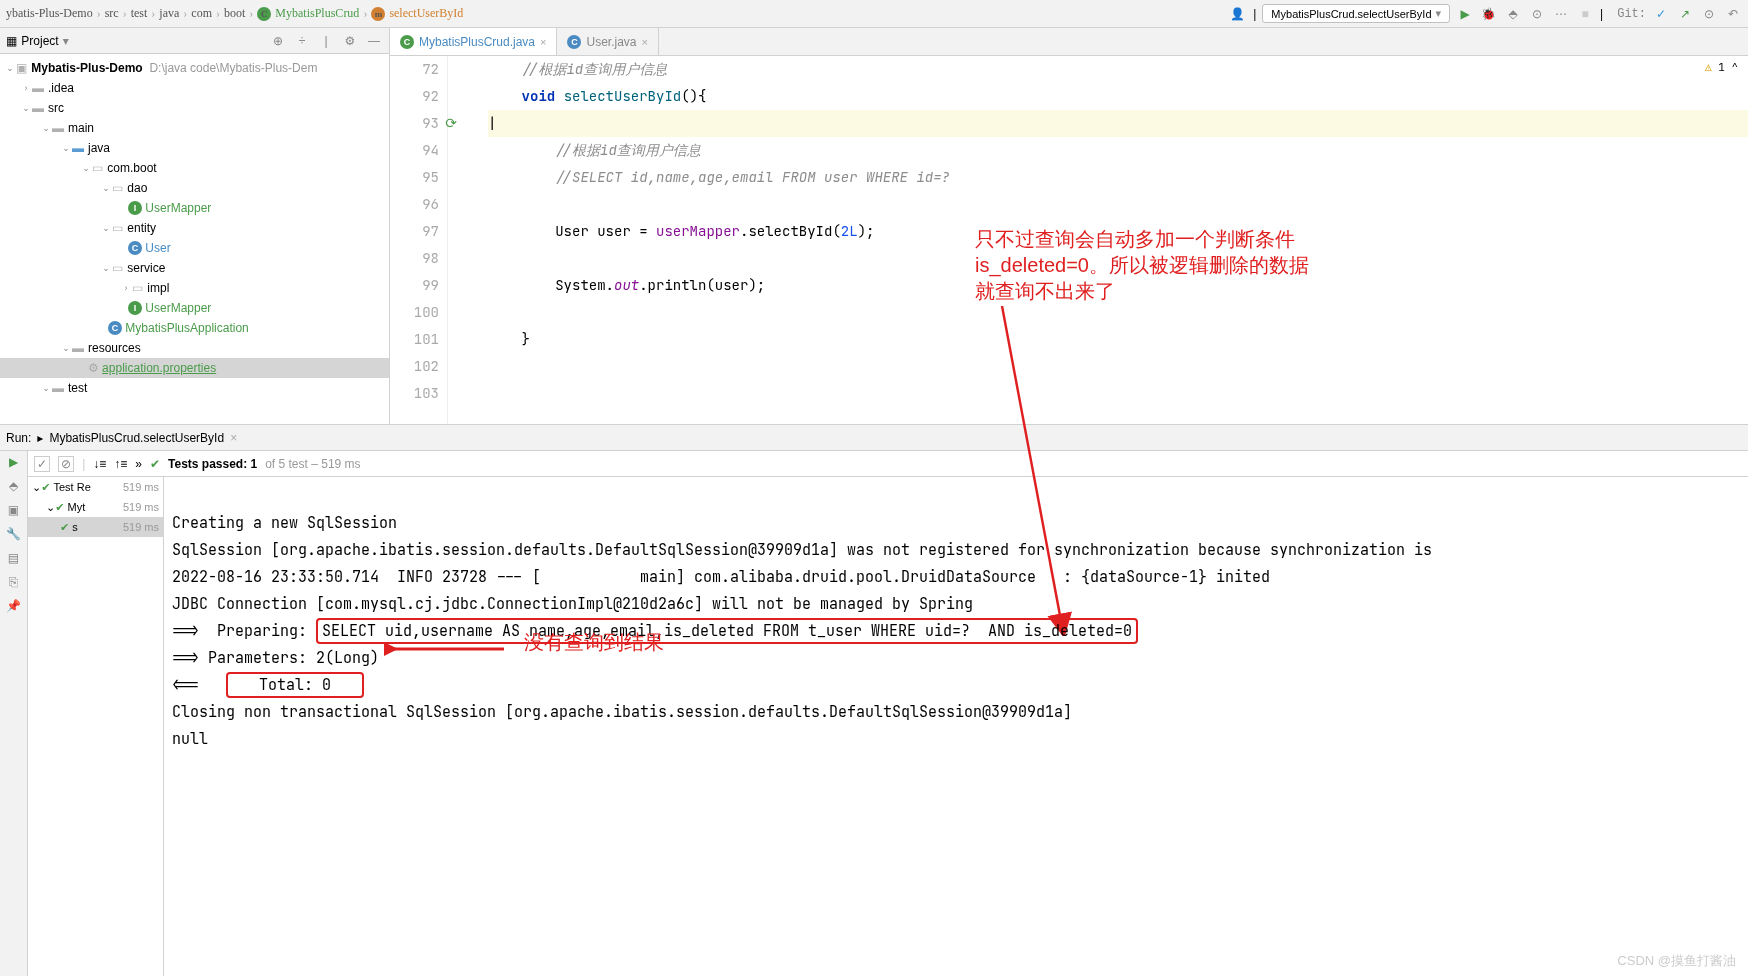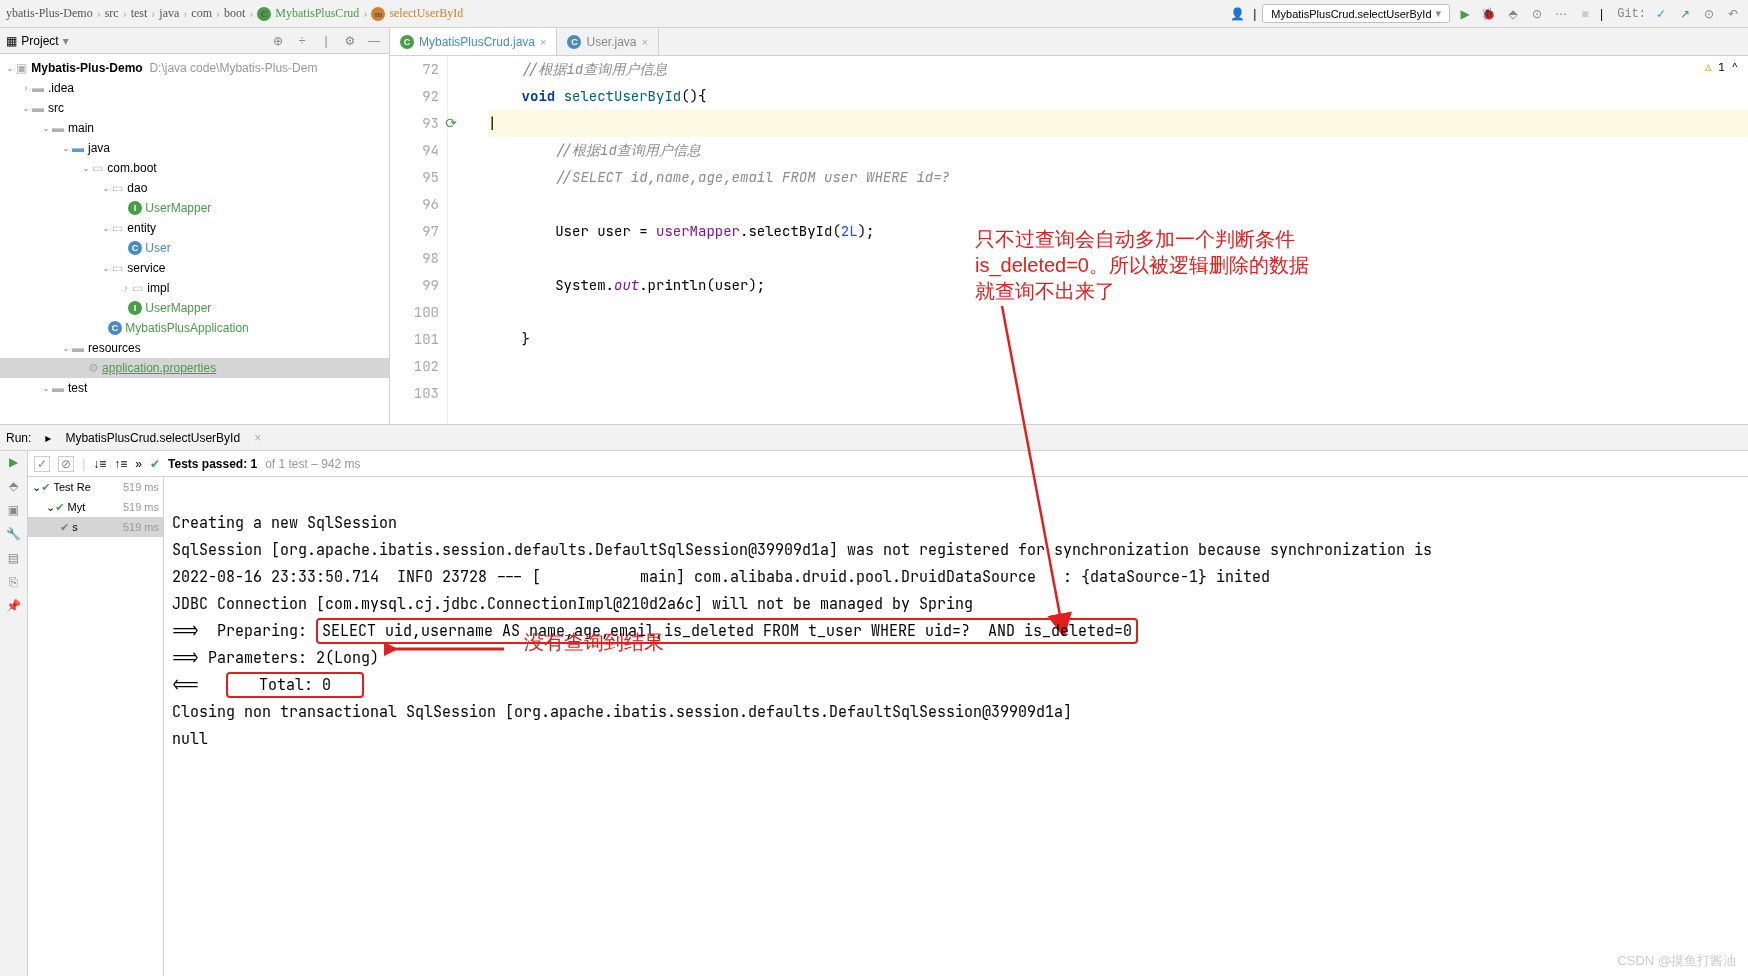--- a/index.html
+++ b/index.html
@@ -44,21 +44,21 @@
 .anno { color: #9e880d; }
 .comment { color: #8c8c8c; font-style: italic; }
 .method { color: #00627a; }
 .field { color: #871094; }
 .num { color: #1750eb; }
 .err-badge { position: absolute; top: 4px; right: 10px; font-size: 11px; }
 .warn { color: #d9a100; }
 .annotation-red { position: absolute; color: #e02020; font-size: 20px; font-family: "Microsoft YaHei", sans-serif; line-height: 26px; }
 .arrow-svg { position: absolute; pointer-events: none; }
 .run-panel { border-top: 1px solid #d1d1d1; display: flex; flex-direction: column; height: 552px; }
-.run-header { display: flex; align-items: center; height: 26px; background: #f2f2f2; border-bottom: 1px solid #d1d1d1; padding: 0 6px; gap: 14px; }
+.run-header { display: flex; align-items: center; height: 26px; background: #f2f2f2; border-bottom: 1px solid #d1d1d1; padding: 0 6px; gap: 6px; }
 .run-body { display: flex; flex: 1; overflow: hidden; }
 .run-left-tools { width: 28px; background: #f2f2f2; border-right: 1px solid #d1d1d1; display: flex; flex-direction: column; align-items: center; padding-top: 4px; gap: 10px; color: #888; }
 .run-content { flex: 1; display: flex; flex-direction: column; }
 .test-bar { display: flex; align-items: center; height: 26px; border-bottom: 1px solid #d1d1d1; padding: 0 6px; gap: 8px; font-size: 12px; }
 .test-tree-console { display: flex; flex: 1; }
 .test-tree { width: 136px; border-right: 1px solid #d1d1d1; font-size: 11px; }
 .test-tree .trow { display: flex; align-items: center; height: 20px; padding-left: 4px; }
 .test-tree .time { margin-left: auto; color: #999; padding-right: 4px; }
 .chk-green { color: #4a9b4a; }
 .console { flex: 1; font-family: "JetBrains Mono", Consolas, monospace; font-size: 15px; padding: 6px 8px; line-height: 27px; white-space: pre; position: relative; overflow: hidden; }
@@ -287,21 +287,21 @@
     <div class="run-content">
       <div class="test-bar">
         <span style="color:#888;border:1px solid #ccc;padding:0 2px">✓</span>
         <span style="color:#888;border:1px solid #ccc;padding:0 2px">⊘</span>
         <span style="color:#ccc">|</span>
         <span>↓≡</span>
         <span>↑≡</span>
         <span>»</span>
         <span class="chk-green">✔</span>
         <b>Tests passed: 1</b>
-        <span class="gray-text"> of 1 test – 942 ms</span>
+        <span class="gray-text"> of 5 test – 519 ms</span>
       </div>
       <div class="test-tree-console">
         <div class="test-tree">
           <div class="trow"><span>⌄</span><span class="chk-green">✔</span>&nbsp;<span>Test Re</span><span class="time">519 ms</span></div>
           <div class="trow"><span style="width:14px"></span>⌄<span class="chk-green">✔</span>&nbsp;<span>Myt</span><span class="time">519 ms</span></div>
           <div class="trow" style="background:#d5d5d5"><span style="width:28px"></span><span class="chk-green">✔</span>&nbsp;<span>s</span><span class="time">519 ms</span></div>
         </div>
         <div class="console">
 <span>Creating a new SqlSession</span>
 <span>SqlSession [org.apache.ibatis.session.defaults.DefaultSqlSession@39909d1a] was not registered for synchronization because synchronization is</span>

